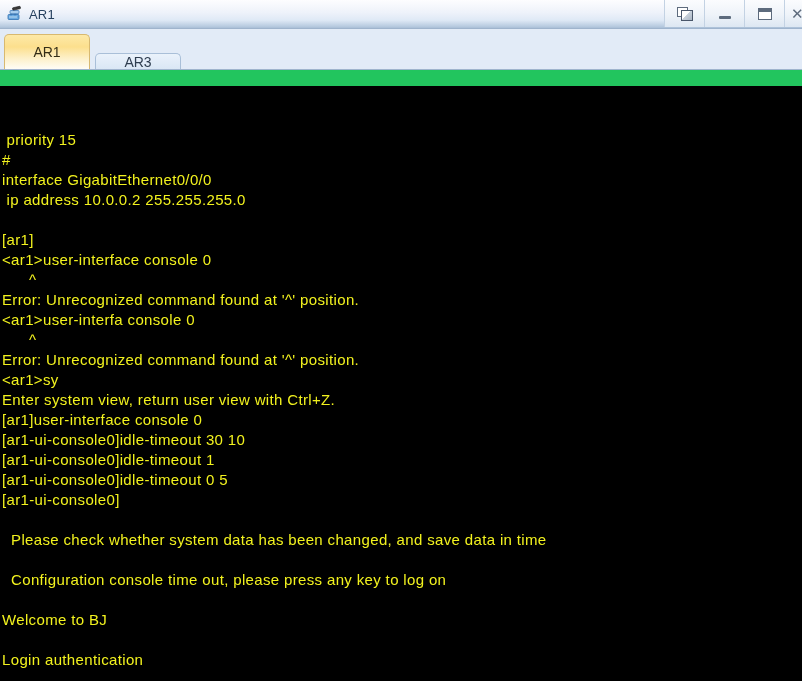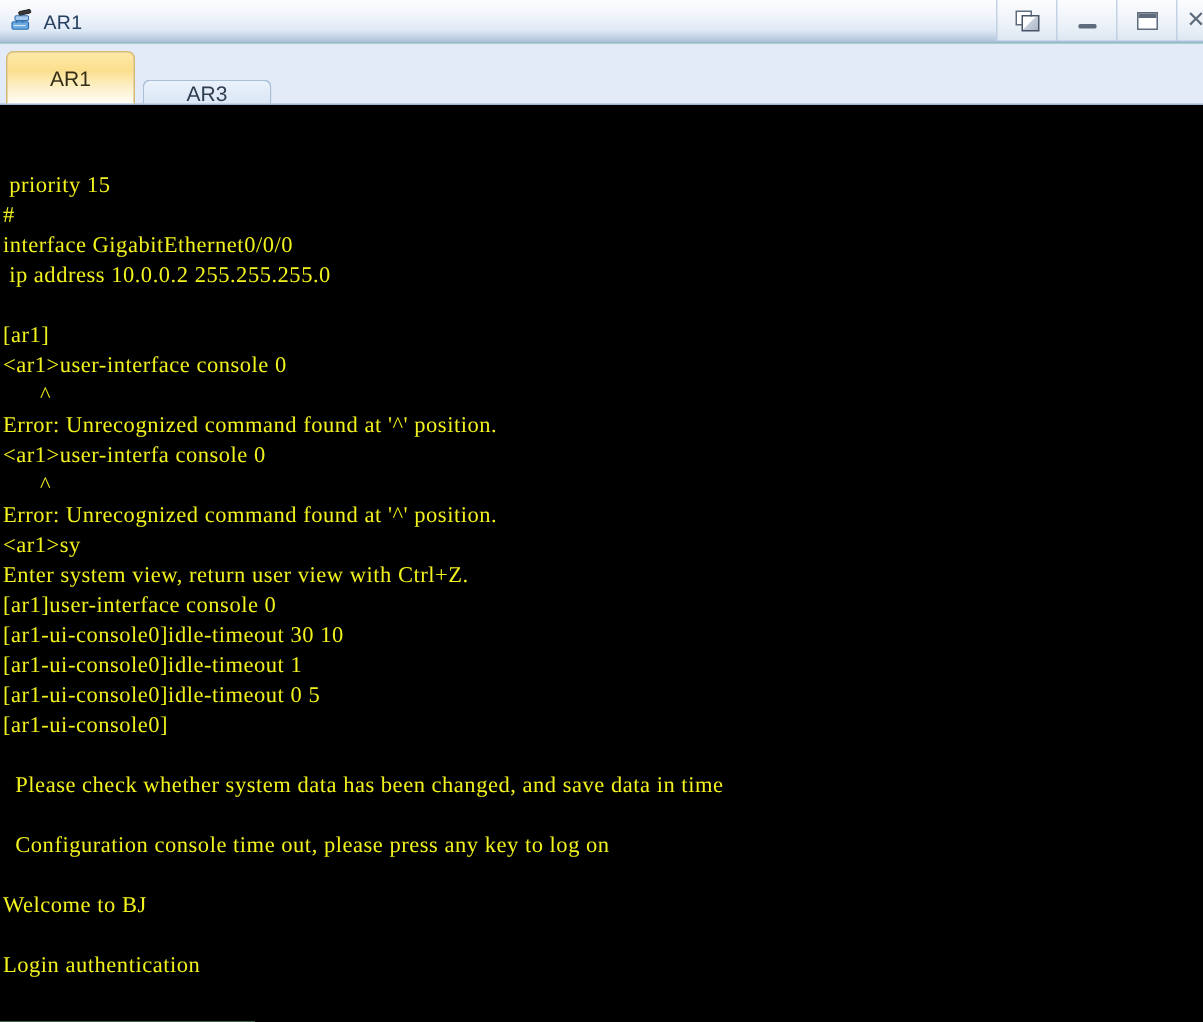--- a/index.html
+++ b/index.html
@@ -156,29 +156,30 @@
     border-color: #d8b970;
     color: #342d17;
     height: 35px;
   }
 
   
   #terminal {
     flex: 1 1 auto;
     background: #000000;
     color: #f2f21e;
-    font-family: Liberation Serif, serif;
+    font-family: Liberation Sans, sans-serif;
     font-size: 15px;
     line-height: 20px;
     padding: 4px 0 0 2px;
     box-sizing: border-box;
     white-space: pre;
     overflow: hidden;
     position: relative;
     letter-spacing: 0.35px;
+    margin-top: 16px;
   }
   .term-line {
     height: 20px;
     white-space: pre;
   }
 </style>
 </head>
 <body>
 
 <div id="app-window">

